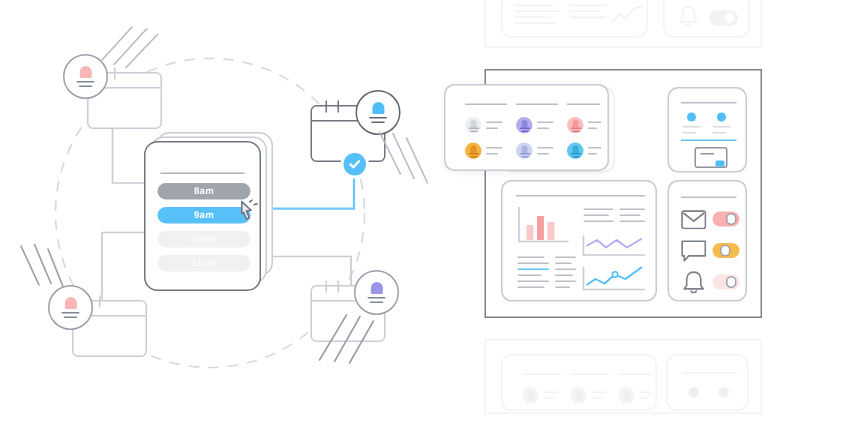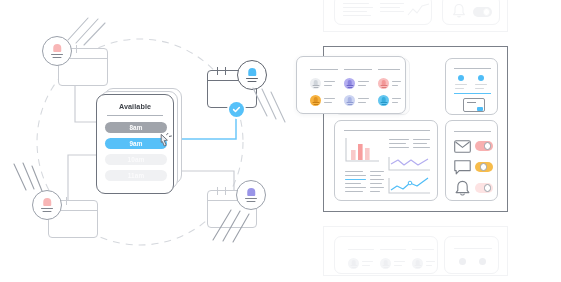--- a/index.html
+++ b/index.html
@@ -240,21 +240,20 @@
         <path d="M2 34 L20 4" stroke="#9ba0a9" stroke-width="1.1" fill="none" stroke-linecap="round"></path>
         <path d="M12 35 L29 5" stroke="#9ba0a9" stroke-width="1.1" fill="none" stroke-linecap="round"></path>
         <path d="M22 36 L38 8" stroke="#9ba0a9" stroke-width="1.1" fill="none" stroke-linecap="round"></path>
       </svg>
     </div>
 
     <div class="cardstack">
       <div class="sheet s3"></div>
       <div class="sheet s2"></div>
       <div class="sheet s1">
-        <div class="card-title">Available</div>
         <div class="card-rule"></div>
 
         <div class="slot s-grey n1">8am</div>
         <div class="slot s-blue n2">9am</div>
         <div class="slot s-pale n3">10am</div>
         <div class="slot s-pale n4">11am</div>
 
         <svg class="cursor" viewBox="0 0 16 20">
           <path d="M2.2 9.3 L2.2 1.4 L8.4 7.2 L5.2 7.6 L7.2 12.2 L5.3 13 L3.4 8.6 Z" fill="#e9edf2" stroke="#6e737d" stroke-width="1" stroke-linejoin="round"></path>
           <path d="M7.6 1.6 L9.2 0.2" stroke="#5f646e" stroke-width="1" stroke-linecap="round"></path>

